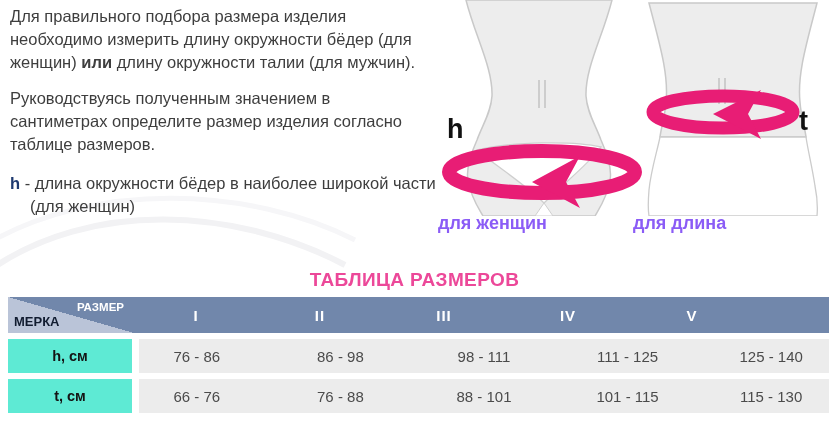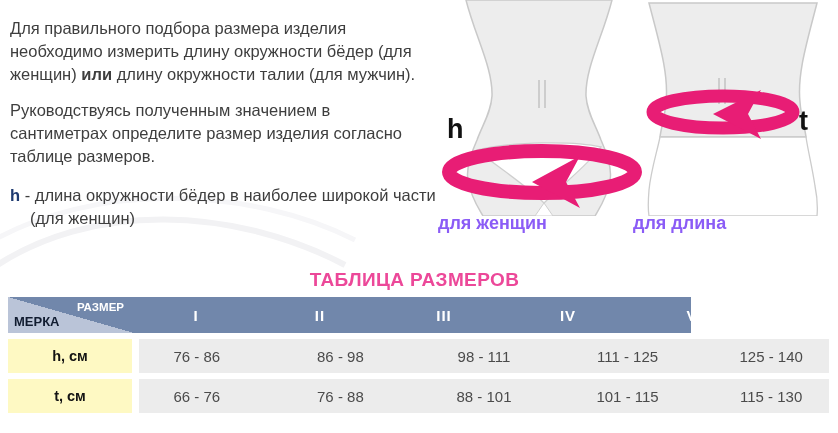--- a/index.html
+++ b/index.html
@@ -1,49 +1,49 @@
 <!DOCTYPE html>
 <html><head>
 <meta charset="utf-8">
 <style>
   html,body{margin:0;padding:0;background:#fff;}
   .page{position:relative;width:838px;height:433px;background:#ffffff;overflow:hidden;
         font-family:"Liberation Sans",sans-serif;}
   
   .intro{position:absolute;left:10px;top:5px;width:430px;}
-  .intro p{margin:12px 0 13px 0;font-size:16.5px;line-height:23px;color:#3e3e3e;width:414px;}
+  .intro p{margin:0 0 13px 0;font-size:16.5px;line-height:23px;color:#3e3e3e;width:414px;}
   .legend{margin-top:16px;}
   .legend-item{margin:0 0 14px 0;font-size:16.5px;line-height:22px;color:#3b5795;
                width:356px;padding-left:20px;text-indent:-20px;}
   .legend-letter{font-weight:bold;color:#1e3a70;}
   
   .fig-svg{position:absolute;}
   .fig-caption{position:absolute;top:213px;color:#8b5cf6;
                font-weight:bold;font-size:18px;}
   .cap-female{left:438px;width:212px;}
   .cap-male{left:633px;width:200px;}
   .marker{position:absolute;color:#111;font-weight:bold;font-size:27px;line-height:1;}
   .marker-h{left:447px;top:116px;}
   .marker-t{left:799px;top:108px;}
   .watermark{position:absolute;left:0;top:185px;pointer-events:none;}
   
   .tbl-title{position:absolute;left:0;top:269px;width:829px;text-align:center;
              font-size:19px;font-weight:bold;color:#ec4899;letter-spacing:.4px;}
-  .tbl-header{position:absolute;left:8px;top:297px;width:683px;height:36px;
+  .tbl-header{position:absolute;left:8px;top:297px;width:821px;height:36px;
               background:#7187ab;display:flex;}
   .corner{position:relative;width:126px;height:100%;flex:0 0 auto;
           background:linear-gradient(to bottom left,rgba(0,0,0,0) 50%,#bac4d8 50%);}
   .corner-top{position:absolute;top:4px;right:10px;color:#ffffff;font-weight:bold;font-size:11.5px;}
   .corner-bottom{position:absolute;bottom:4px;left:6px;color:#111c30;font-weight:bold;font-size:13px;}
   .hcell{width:124px;flex:0 0 auto;display:flex;align-items:center;justify-content:center;
          color:#ffffff;font-weight:bold;font-size:15px;letter-spacing:1px;}
   .hfill{flex:1;}
   .tbl-row{position:absolute;left:8px;width:821px;height:34px;display:flex;}
   .row-h{top:339px;} .row-t{top:379px;}
-  .rlabel{width:124px;flex:0 0 auto;background:#fef9c3;display:flex;align-items:center;
+  .rlabel{width:124px;flex:0 0 auto;background:#5eead4;display:flex;align-items:center;
           justify-content:center;font-weight:bold;font-size:14.5px;color:#141414;}
   .rgap{width:7px;flex:0 0 auto;background:#ffffff;}
   .rvals{flex:1;background:#ececec;display:flex;gap:28px;}
   .vcell{flex:1;display:flex;align-items:center;justify-content:center;
          color:#4b4b4b;font-size:15px;}
 </style>
 </head>
 <body>
 
 <div class="page">

